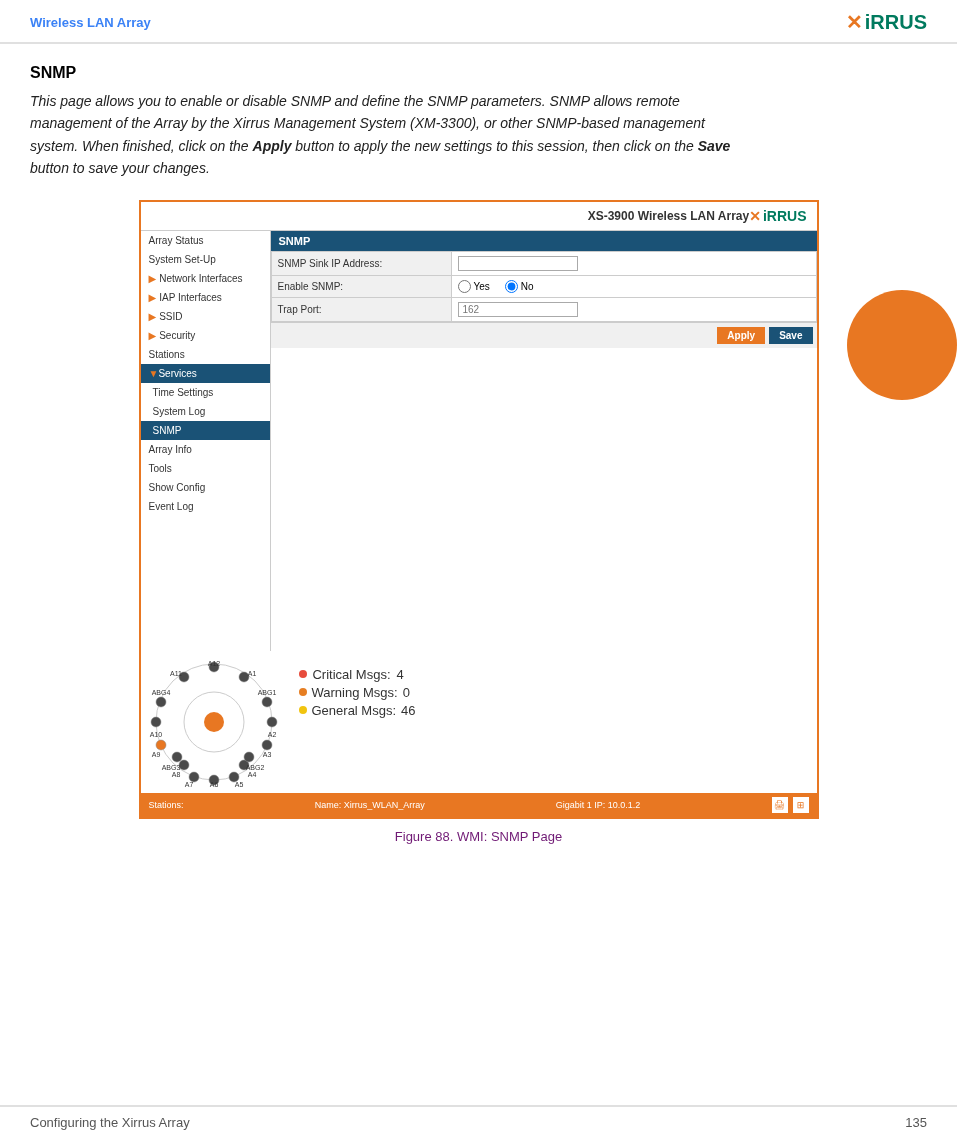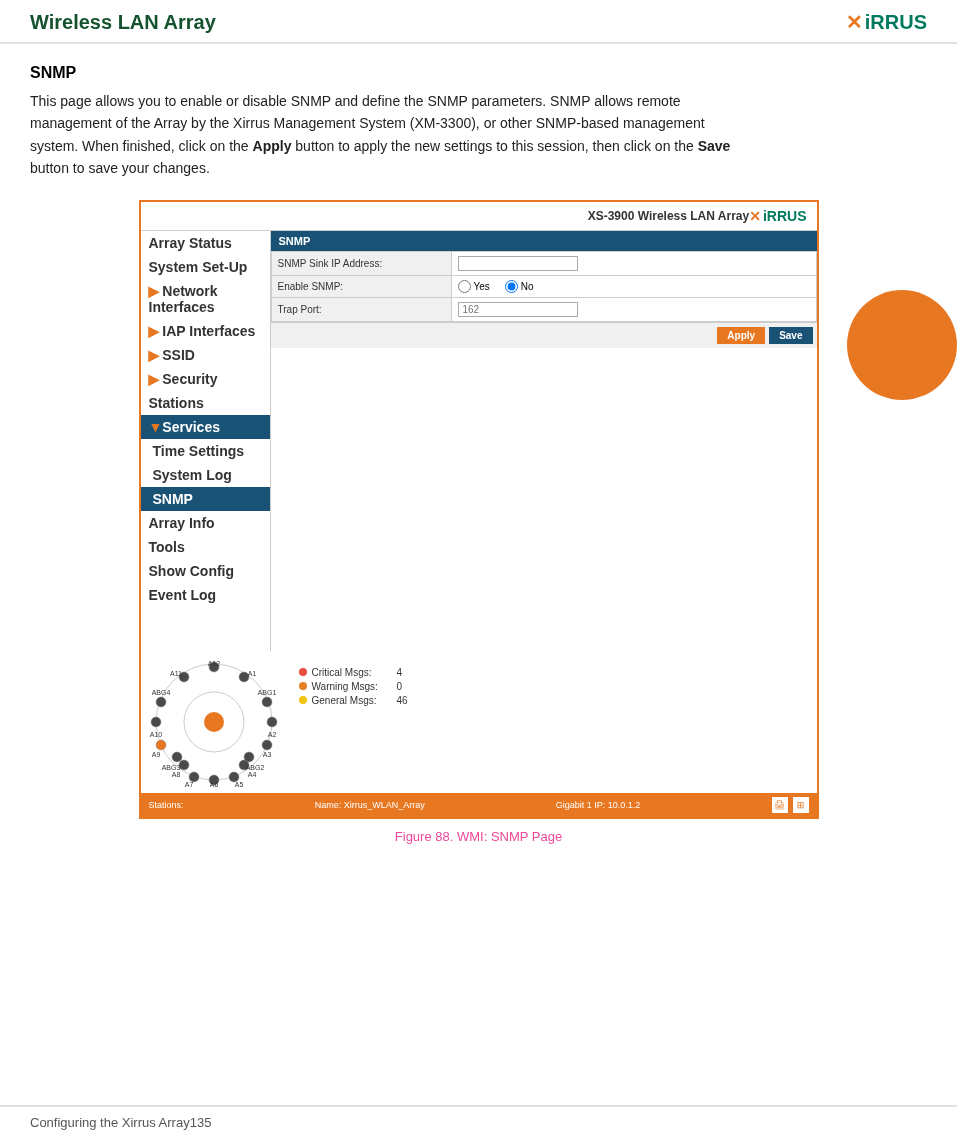--- a/index.html
+++ b/index.html
@@ -14,23 +14,23 @@
 
     
     .page-header {
       display: flex;
       justify-content: space-between;
       align-items: center;
       padding: 10px 30px 8px 30px;
       border-bottom: 2px solid #e0e0e0;
     }
     .header-title {
-      font-size: 20px;
-      font-weight: bold;
-      color: #14532d;
+      font-size: 13px;
+      font-weight: bold;
+      color: #3b82f6;
     }
     .xirrus-logo {
       display: flex;
       align-items: center;
       gap: 2px;
     }
 
     
     .main-content {
       padding: 20px 30px;
@@ -42,20 +42,21 @@
       margin-bottom: 8px;
       color: #000;
     }
 
     .description {
       font-size: 14px;
       line-height: 1.6;
       color: #222;
       margin-bottom: 20px;
       max-width: 720px;
+      font-style: italic;
     }
     .description strong {
       font-weight: bold;
     }
 
     
     .screenshot-container {
       border: 2px solid #e87722;
       width: 680px;
       margin: 0 auto 10px auto;
@@ -82,22 +83,21 @@
     .ss-body {
       display: flex;
       min-height: 420px;
     }
 
     
     .ss-sidebar {
       width: 130px;
       background: #fff;
       border-right: 1px solid #ccc;
-      font-size: 14px;
-      font-weight: bold;
+      font-size: 10px;
     }
     .ss-sidebar-item {
       padding: 4px 8px;
       color: #333;
       cursor: pointer;
       border-bottom: none;
     }
     .ss-sidebar-item.active {
       background: #1a5276;
       color: #fff;
@@ -204,22 +204,23 @@
       align-items: flex-start;
     }
 
     .circle-diagram {
       position: relative;
       width: 130px;
       height: 130px;
     }
 
     .stats-area {
-      font-size: 10px;
+      font-size: 13px;
       padding-top: 10px;
+      text-align: center;
     }
     .stat-row {
       display: flex;
       align-items: center;
       gap: 5px;
       margin-bottom: 3px;
     }
     .stat-dot {
       width: 8px;
       height: 8px;
@@ -256,21 +257,21 @@
       display: flex;
       align-items: center;
       justify-content: center;
       font-size: 9px;
     }
 
     
     .figure-caption {
       text-align: center;
       font-size: 13px;
-      color: #ec4899;
+      color: #701a75;
       margin-top: 8px;
       margin-bottom: 30px;
     }
 
     
     .orange-circle {
       position: absolute;
       right: 0;
       top: 290px;
       width: 110px;
@@ -279,20 +280,21 @@
       border-radius: 50%;
     }
 
     
     .page-footer {
       position: absolute;
       bottom: 0;
       left: 0;
       right: 0;
       display: flex;
+      justify-content: space-between;
       padding: 8px 30px;
       border-top: 2px solid #e0e0e0;
       font-size: 13px;
       color: #555;
     }
 
     
     .node-label {
       font-size: 7px;
       fill: #333;

